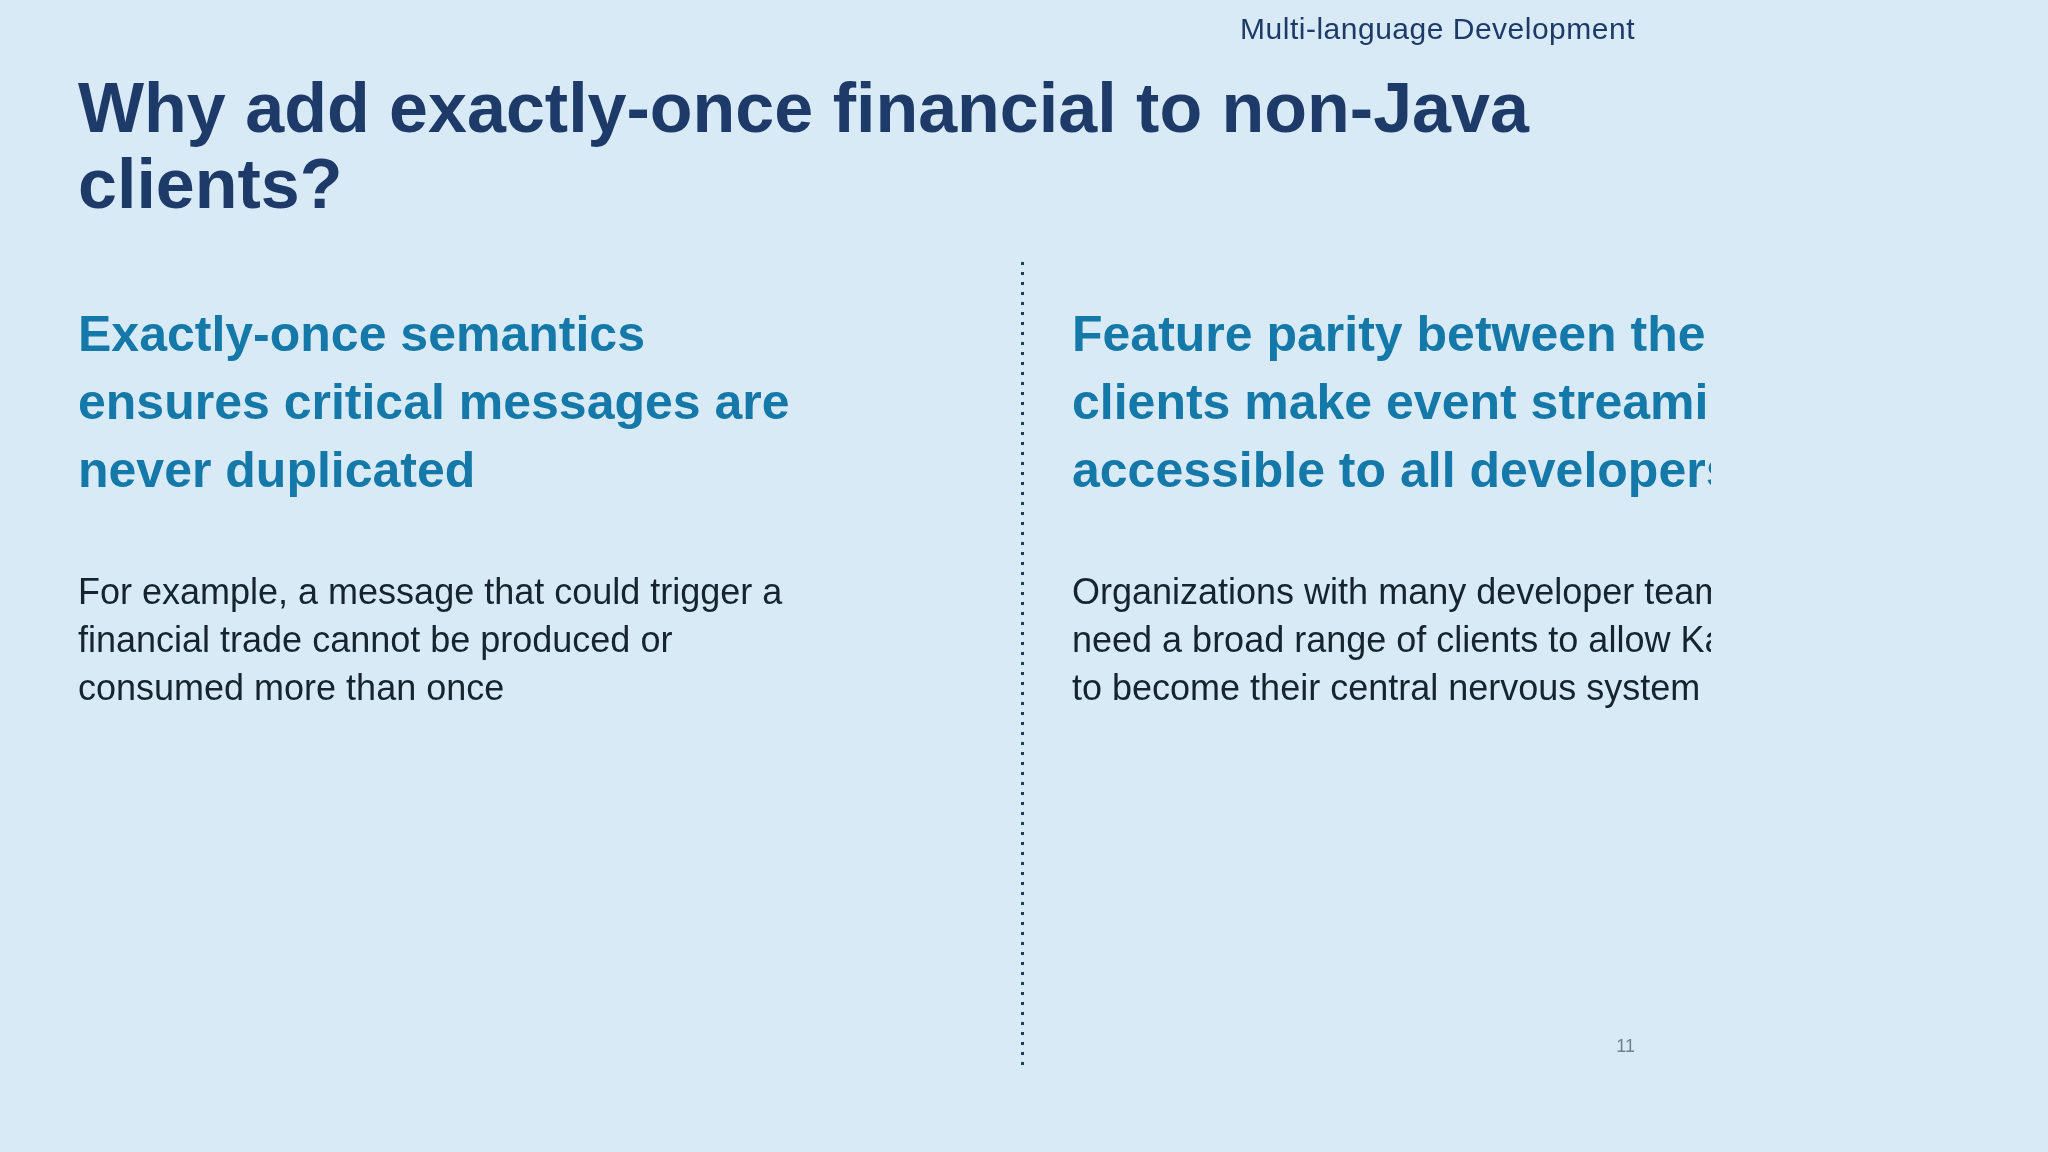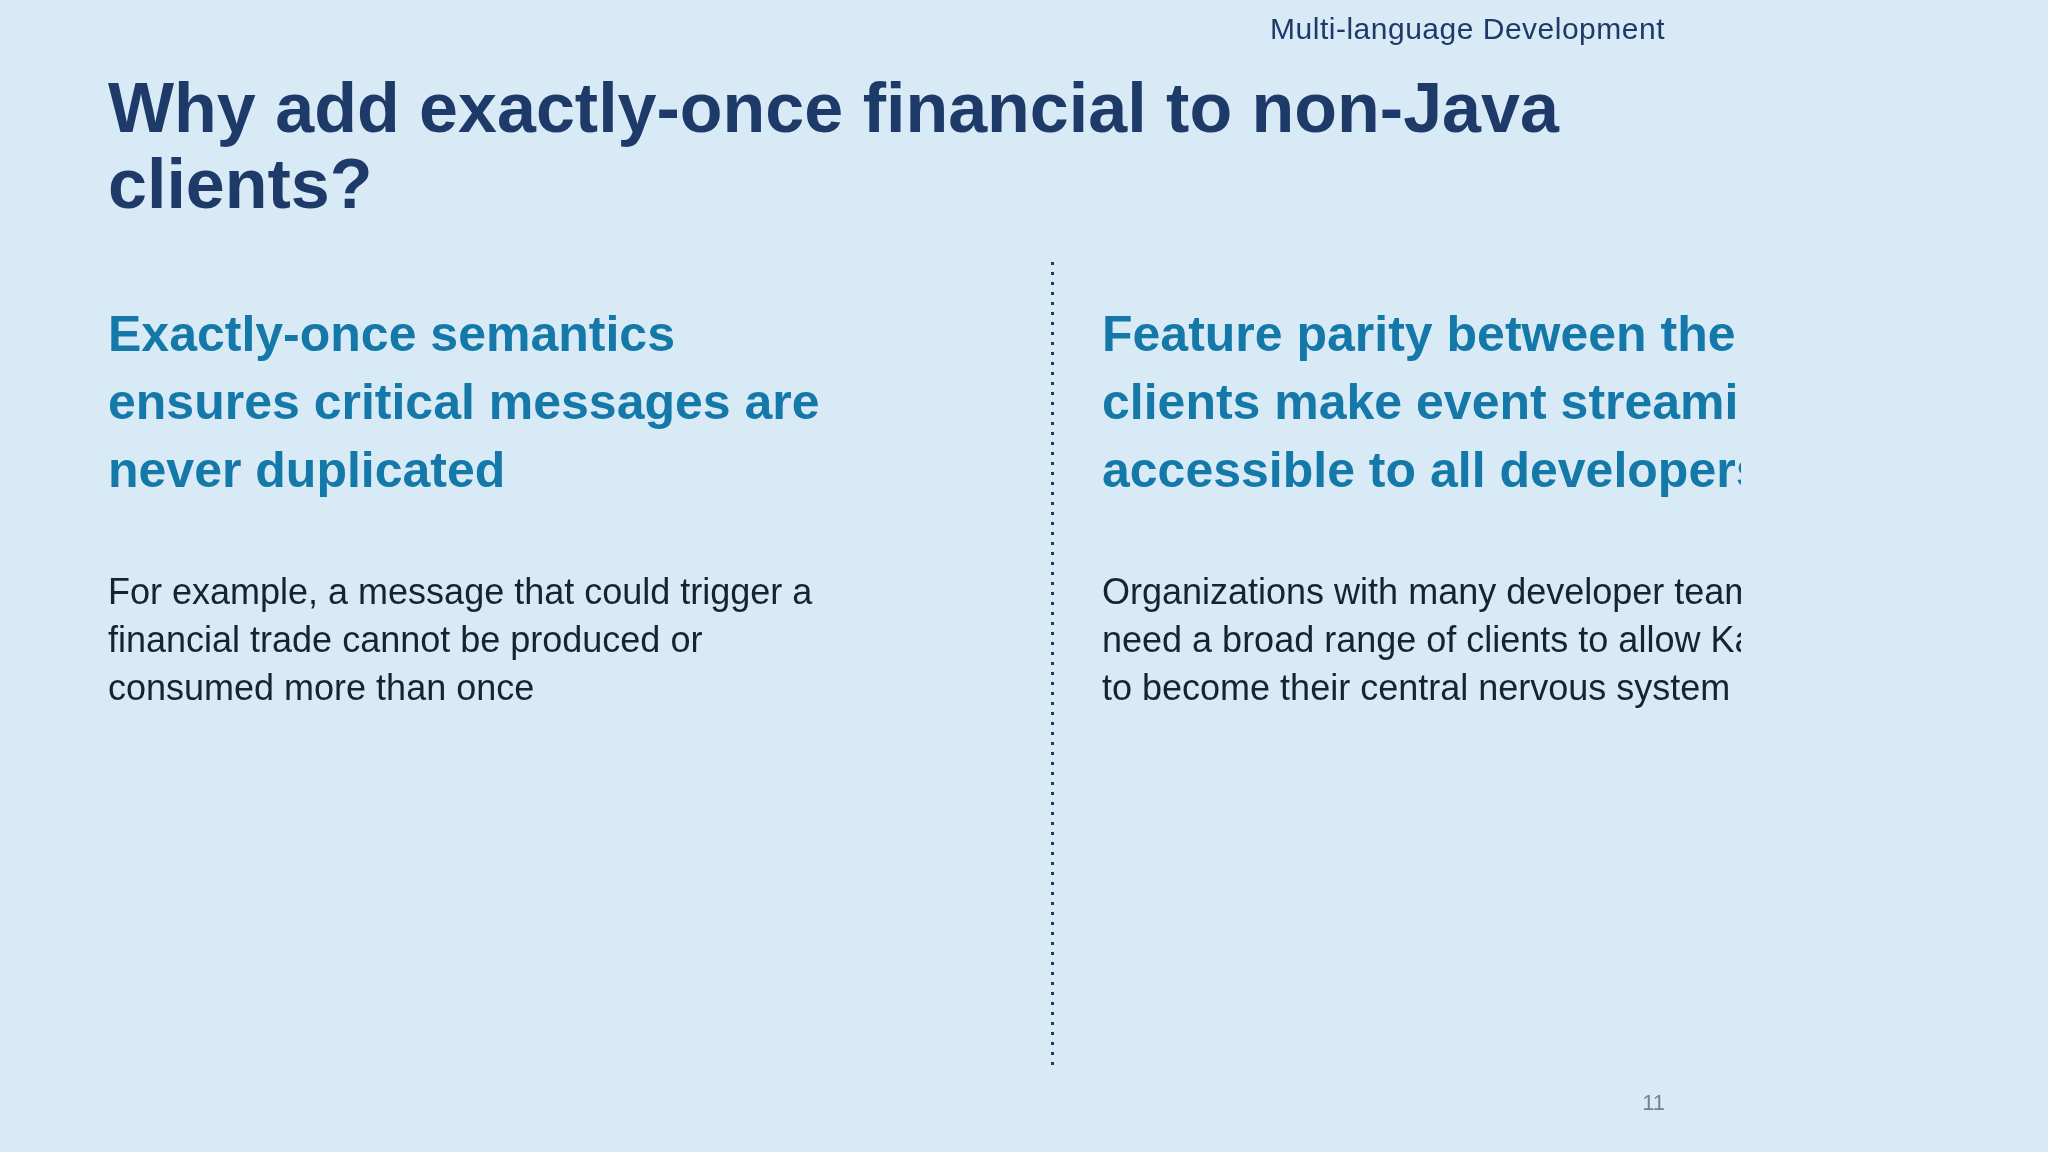--- a/index.html
+++ b/index.html
@@ -14,21 +14,20 @@
   html, body {
     background: var(--background);
     font-family: "Liberation Sans", "DejaVu Sans", sans-serif;
   }
   .slide {
     position: relative;
     width: 1711px;
     height: 1152px;
     background: var(--background);
     overflow: hidden;
-    margin-left: 30px;
   }
   .eyebrow {
     position: absolute;
     top: 12px;
     right: 76px;
     font-size: 30px;
     font-weight: 400;
     letter-spacing: 0.5px;
     color: var(--title-navy);
     white-space: nowrap;
@@ -80,23 +79,23 @@
   }
   .col p {
     font-size: 36px;
     line-height: 48px;
     font-weight: 400;
     color: var(--body-dark);
     white-space: pre-line;
   }
   .page-number {
     position: absolute;
-    top: 1090px;
+    top: 1036px;
     right: 76px;
-    font-size: 22px;
+    font-size: 18px;
     color: var(--page-number-gray);
   }
 </style>
 </head>
 <body>
 
 <div class="slide">
 
   <div class="eyebrow">Multi-language Development</div>
 

